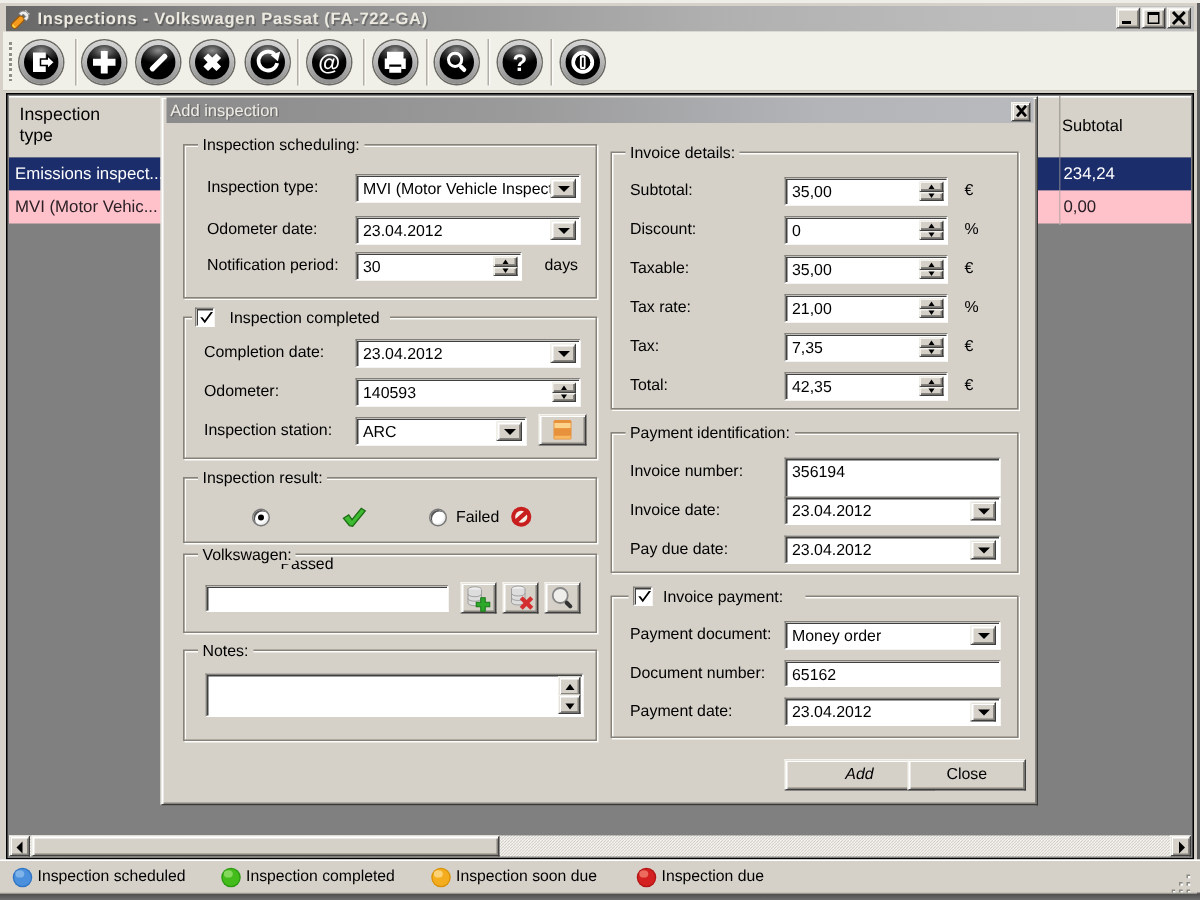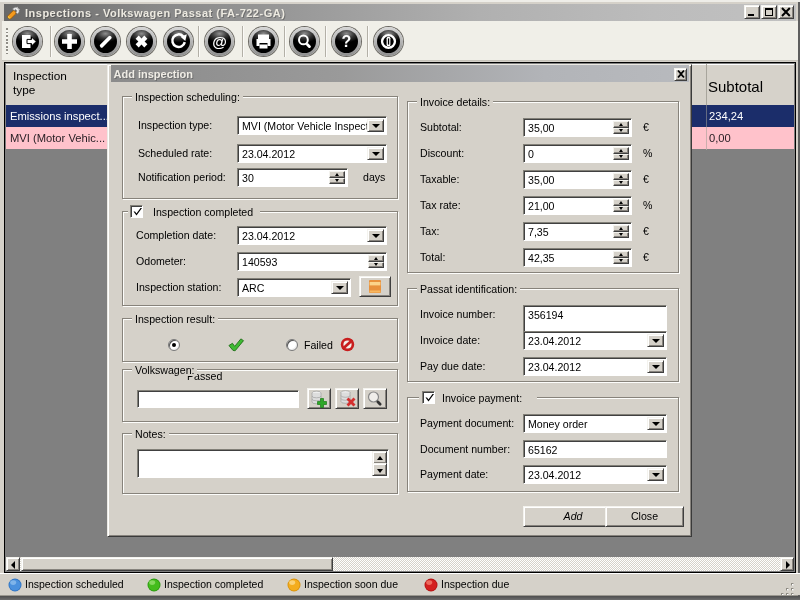--- a/index.html
+++ b/index.html
@@ -140,21 +140,21 @@
       <circle cx="14.5" cy="14.5" r="5" fill="#000"></circle>
       <rect x="12.6" y="9.8" width="3.8" height="9.4" rx="1.5" fill="#fff"></rect>
       <rect x="13.9" y="11.4" width="1.3" height="6.2" fill="#000"></rect>
     </svg>
   </div>
 
 <div class="abs" style="left:4px;top:62px;width:792px;height:511px;background:#808080;border:1px solid #000;">
   <div class="abs" style="left:1px;top:1px;right:1px;height:41px;background:#d6d2ca;border-top:1px solid #fff;"></div>
   <div class="abs" style="left:8px;top:7px;font-size:11.8px;line-height:13.5px;">Inspection<br>type</div>
   <div class="abs" style="left:701px;top:1px;width:1px;height:86px;background:#a8a59c;"></div>
-  <div class="abs" style="left:703px;top:15px;font-size:15px;">Subtotal</div>
+  <div class="abs" style="left:703px;top:15px;font-size:11px;">Subtotal</div>
   <div class="abs" style="left:1px;top:42px;right:1px;height:22px;background:#1b2d6a;color:#fff;font-size:11.2px;">
     <div class="abs" style="left:4px;top:5px;">Emissions inspect...</div>
     <div class="abs" style="left:703px;top:5px;">234,24</div>
   </div>
   <div class="abs" style="left:1px;top:64px;right:1px;height:22px;background:#ffc2cb;color:#2a2026;font-size:11.2px;">
     <div class="abs" style="left:4px;top:5px;">MVI (Motor Vehic...</div>
     <div class="abs" style="left:703px;top:5px;">0,00</div>
   </div>
   <div class="abs" style="left:701px;top:42px;width:1px;height:44px;background:rgba(160,158,150,.55);"></div>
 
@@ -208,31 +208,31 @@
   <rect x="5" y="12" width="2.4" height="2.4" fill="#8e8b83"></rect>
         <rect x="6" y="13" width="1.6" height="1.6" fill="#fff"></rect>
   <rect x="10" y="12" width="2.4" height="2.4" fill="#8e8b83"></rect>
         <rect x="11" y="13" width="1.6" height="1.6" fill="#fff"></rect>
   </g>
     </svg>
 </div>
 
 <div class="abs" id="dlg" style="left:107px;top:64px;width:585px;height:473px;background:#d5d1c9;border:1px solid;border-color:#eceae4 #3a3a3a #3a3a3a #eceae4;box-shadow:inset 1px 1px 0 #fff, inset -1px -1px 0 #87837d;">
   <div class="abs" style="left:2.5px;top:0;right:2.5px;height:17px;background:linear-gradient(90deg,#8b8b8b,#9a9a9a 40%,#b2b4b8 75%,#b8babe 100%);"></div>
-  <div class="abs" style="left:5.5px;top:3px;font-size:11px;font-weight:bold;color:#efece5;text-shadow:1px 1px 0 rgba(60,60,60,.4);">Add inspection</div>
+  <div class="abs" style="left:5.5px;top:3px;font-size:11px;font-weight:normal;color:#efece5;text-shadow:1px 1px 0 rgba(60,60,60,.4);">Add inspection</div>
   <div class="wbtn" style="left:565.5px;top:2.5px;width:13.5px;height:13px;"><svg width="11" height="11" viewBox="0 0 11 11" style="margin:0 0 0 1px">
         <path d="M2 1.5 l3 3.4 L8 1.5 M2 8.5 l3-3.4 3 3.4" stroke="#000" stroke-width="1.8" fill="none"></path>
       </svg></div>
 
   <div class="gb abs" style="left:14px;top:31px;width:276px;height:103px;">
       <span class="lab">Inspection scheduling:</span>
     </div>
   <div class="lb" style="left:30px;top:54px;">Inspection type:</div>
   <div class="s abs fld" style="left:129px;top:51px;width:150px;height:19px;">MVI (Motor Vehicle Inspectio<div class="cb"></div></div>
-  <div class="lb" style="left:30px;top:82px;">Scheduled rate:</div>
+  <div class="lb" style="left:30px;top:82px;">Odometer date:</div>
   <div class="s abs fld" style="left:129px;top:79px;width:150px;height:19px;">23.04.2012<div class="cb"></div></div>
   <div class="lb" style="left:30px;top:106px;">Notification period:</div>
   <div class="s abs fld" style="left:129px;top:103px;width:111px;height:19px;">30<div class="sp">
         <div class="u"></div>
         <div class="d"></div>
       </div></div>
   <div class="lb" style="left:255px;top:106px;">days</div>
 
   <div class="gb abs" style="left:14px;top:146px;width:276px;height:95px;"></div>
   <div class="abs" style="left:20px;top:139px;width:132px;height:16px;background:#d5d1c9;"></div>
@@ -350,21 +350,21 @@
       </div></div>
   <div class="lb" style="left:535px;top:160px;">€</div>
   <div class="lb" style="left:312px;top:186px;">Total:</div>
   <div class="s abs fld" style="left:415px;top:183px;width:109px;height:19px;">42,35<div class="sp">
         <div class="u"></div>
         <div class="d"></div>
       </div></div>
   <div class="lb" style="left:535px;top:186px;">€</div>
 
   <div class="gb abs" style="left:299px;top:223px;width:272px;height:94px;">
-      <span class="lab">Passat identification:</span>
+      <span class="lab">Payment identification:</span>
     </div>
   <div class="lb" style="left:312px;top:243px;">Invoice number:</div>
   <div class="s abs fld" style="left:415px;top:240px;width:144px;height:30px;">356194</div>
   <div class="lb" style="left:312px;top:269px;">Invoice date:</div>
   <div class="s abs fld" style="left:415px;top:266px;width:144px;height:19px;">23.04.2012<div class="cb"></div></div>
   <div class="lb" style="left:312px;top:295px;">Pay due date:</div>
   <div class="s abs fld" style="left:415px;top:292px;width:144px;height:19px;">23.04.2012<div class="cb"></div></div>
 
   <div class="gb abs" style="left:299px;top:332px;width:272px;height:95px;"></div>
   <div class="abs" style="left:311px;top:325px;width:118px;height:16px;background:#d5d1c9;"></div>

